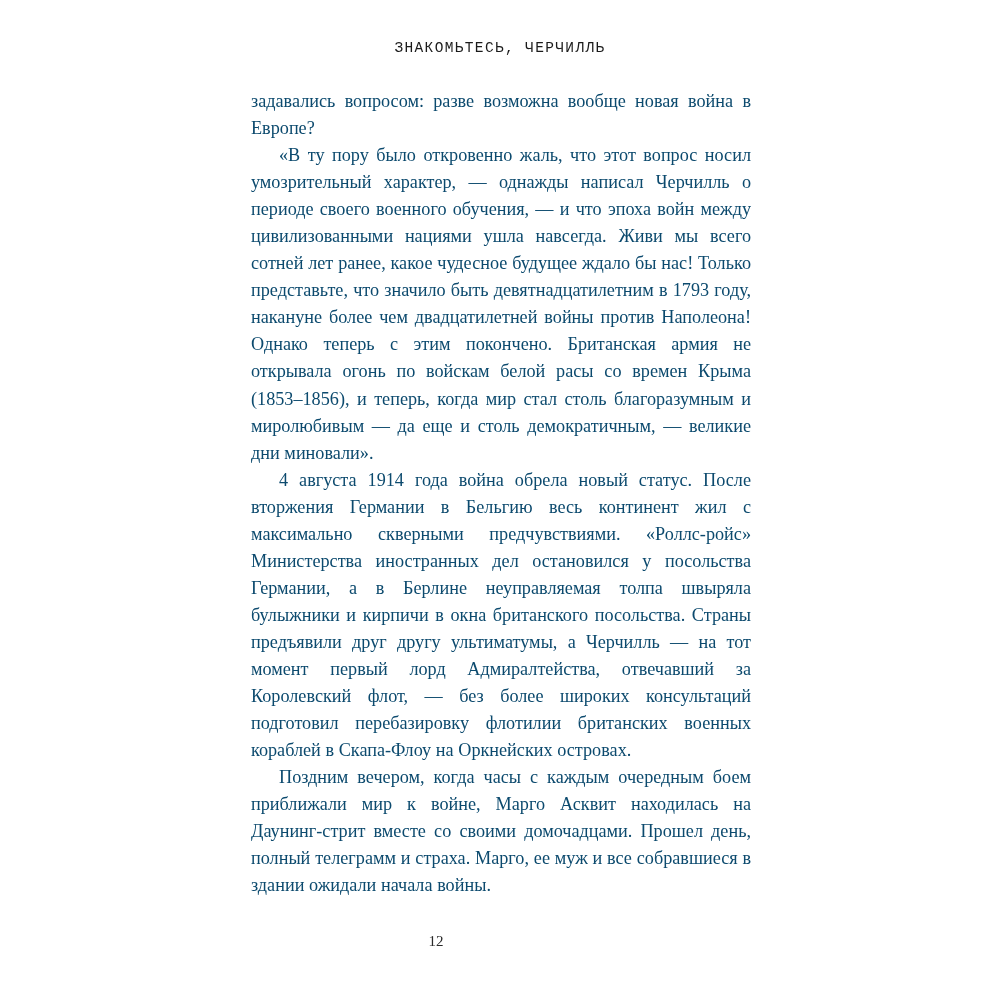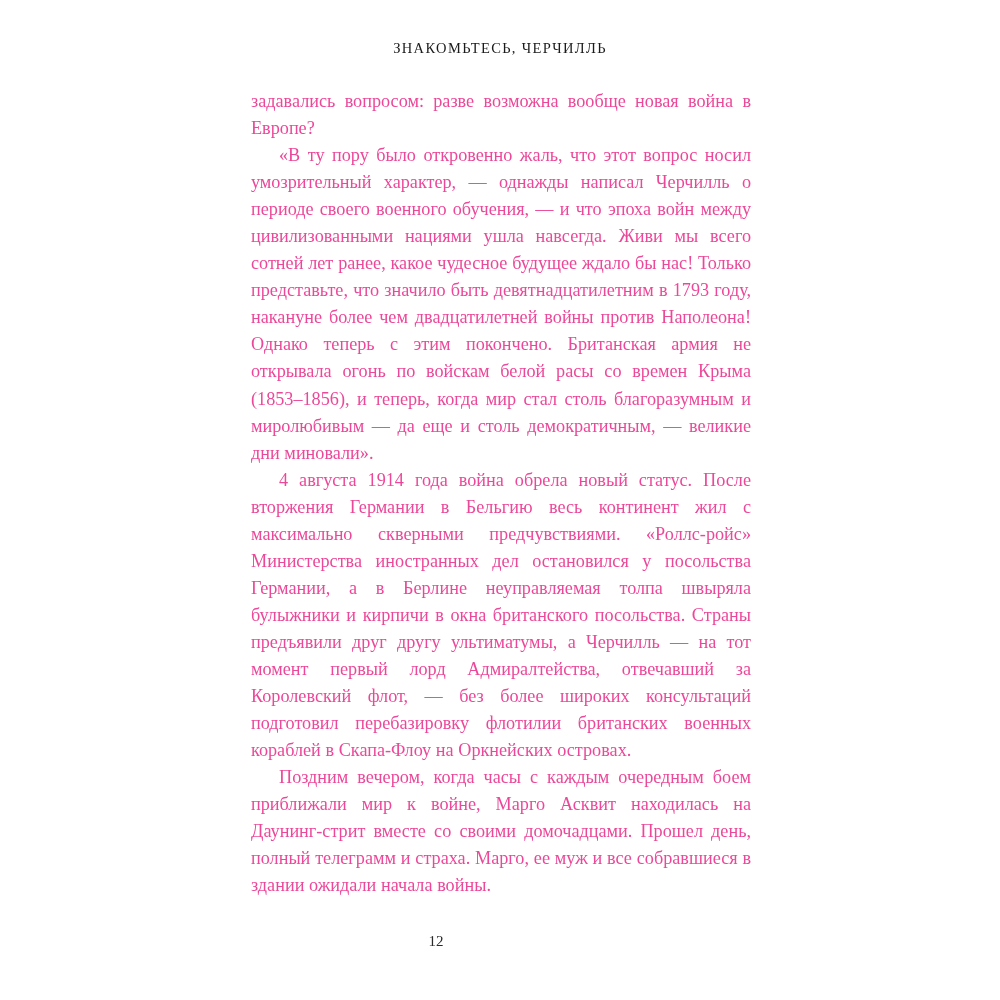--- a/index.html
+++ b/index.html
@@ -24,21 +24,21 @@
     box-sizing: border-box;
   }
 
   
   .running-head {
     position: absolute;
     top: 40px;
     left: 0;
     width: 1000px;
     text-align: center;
-    font-family: Liberation Serif, serif;
+    font-family: Liberation Mono, monospace;
     font-size: 14.5px;
     line-height: 1.2;
     letter-spacing: 1.35px;
     color: #1b1b1b;
     white-space: nowrap;
   }
 
   
   .text-block {
     position: absolute;
@@ -46,21 +46,21 @@
     left: 251px;
     width: 500px;
   }
 
   .para {
     margin: 0;
     font-size: 18.2px;
     line-height: 27.05px;
     text-align: justify;
     text-indent: 28px;
-    color: #ec4899;
+    color: #0c4a6e;
     hyphens: manual;
     -webkit-hyphens: manual;
     word-spacing: 0.1px;
   }
 
   .para.first {
     text-indent: 0;
   }
 
   

